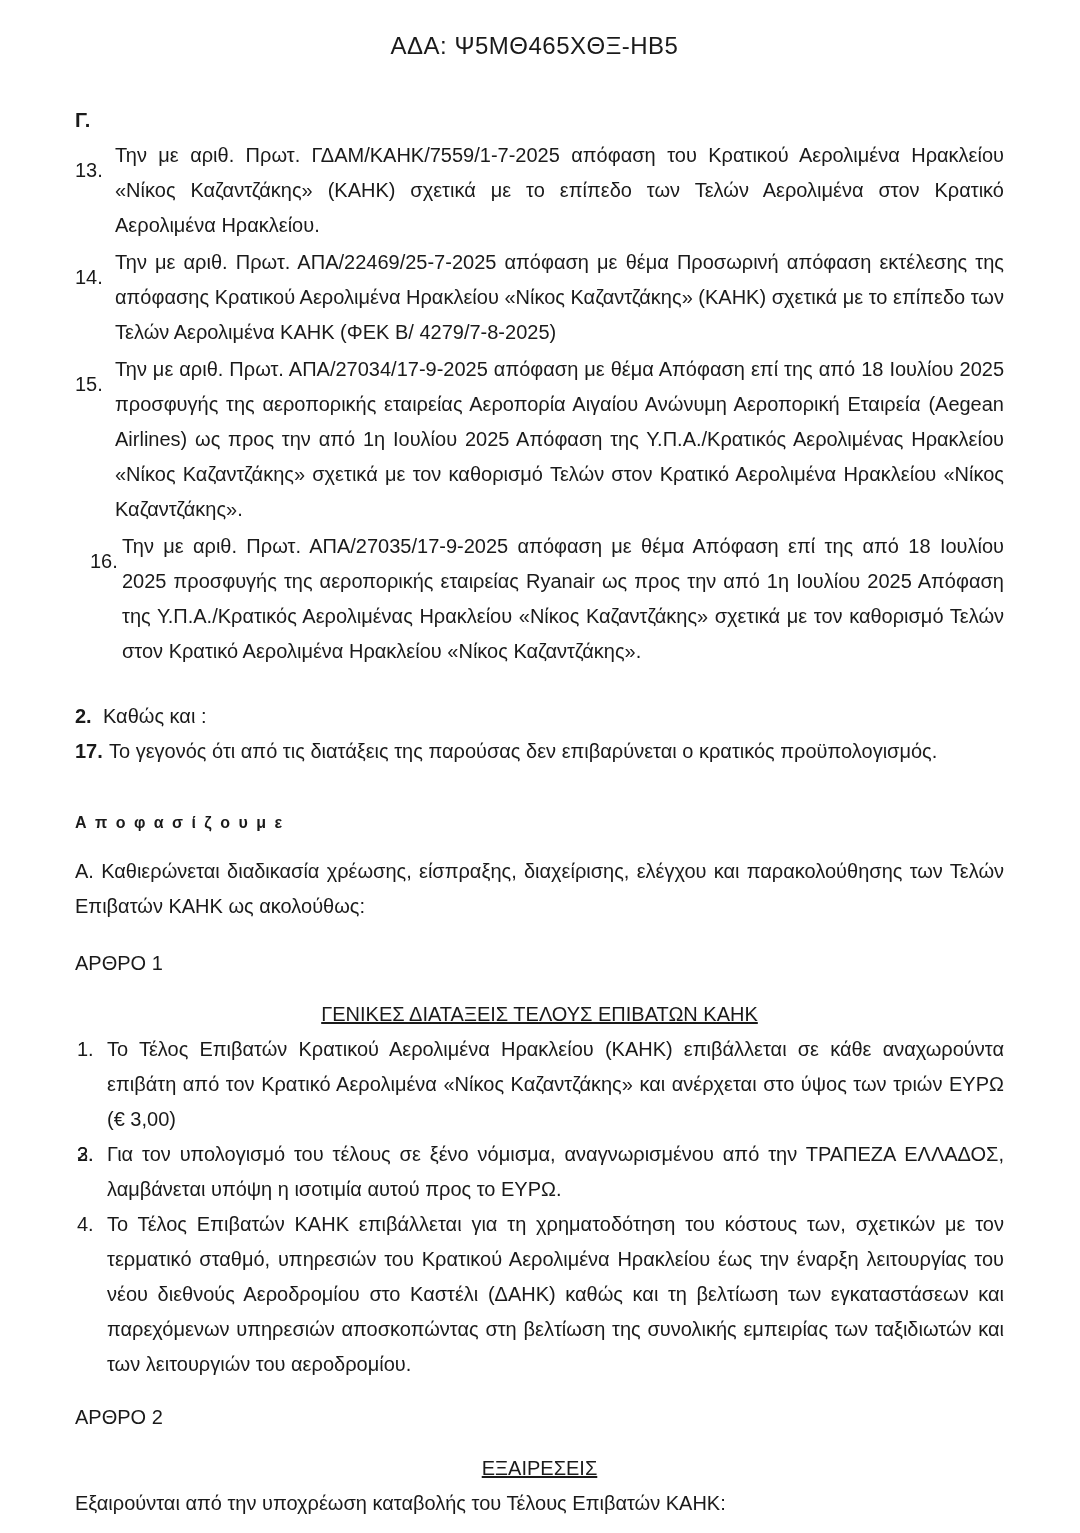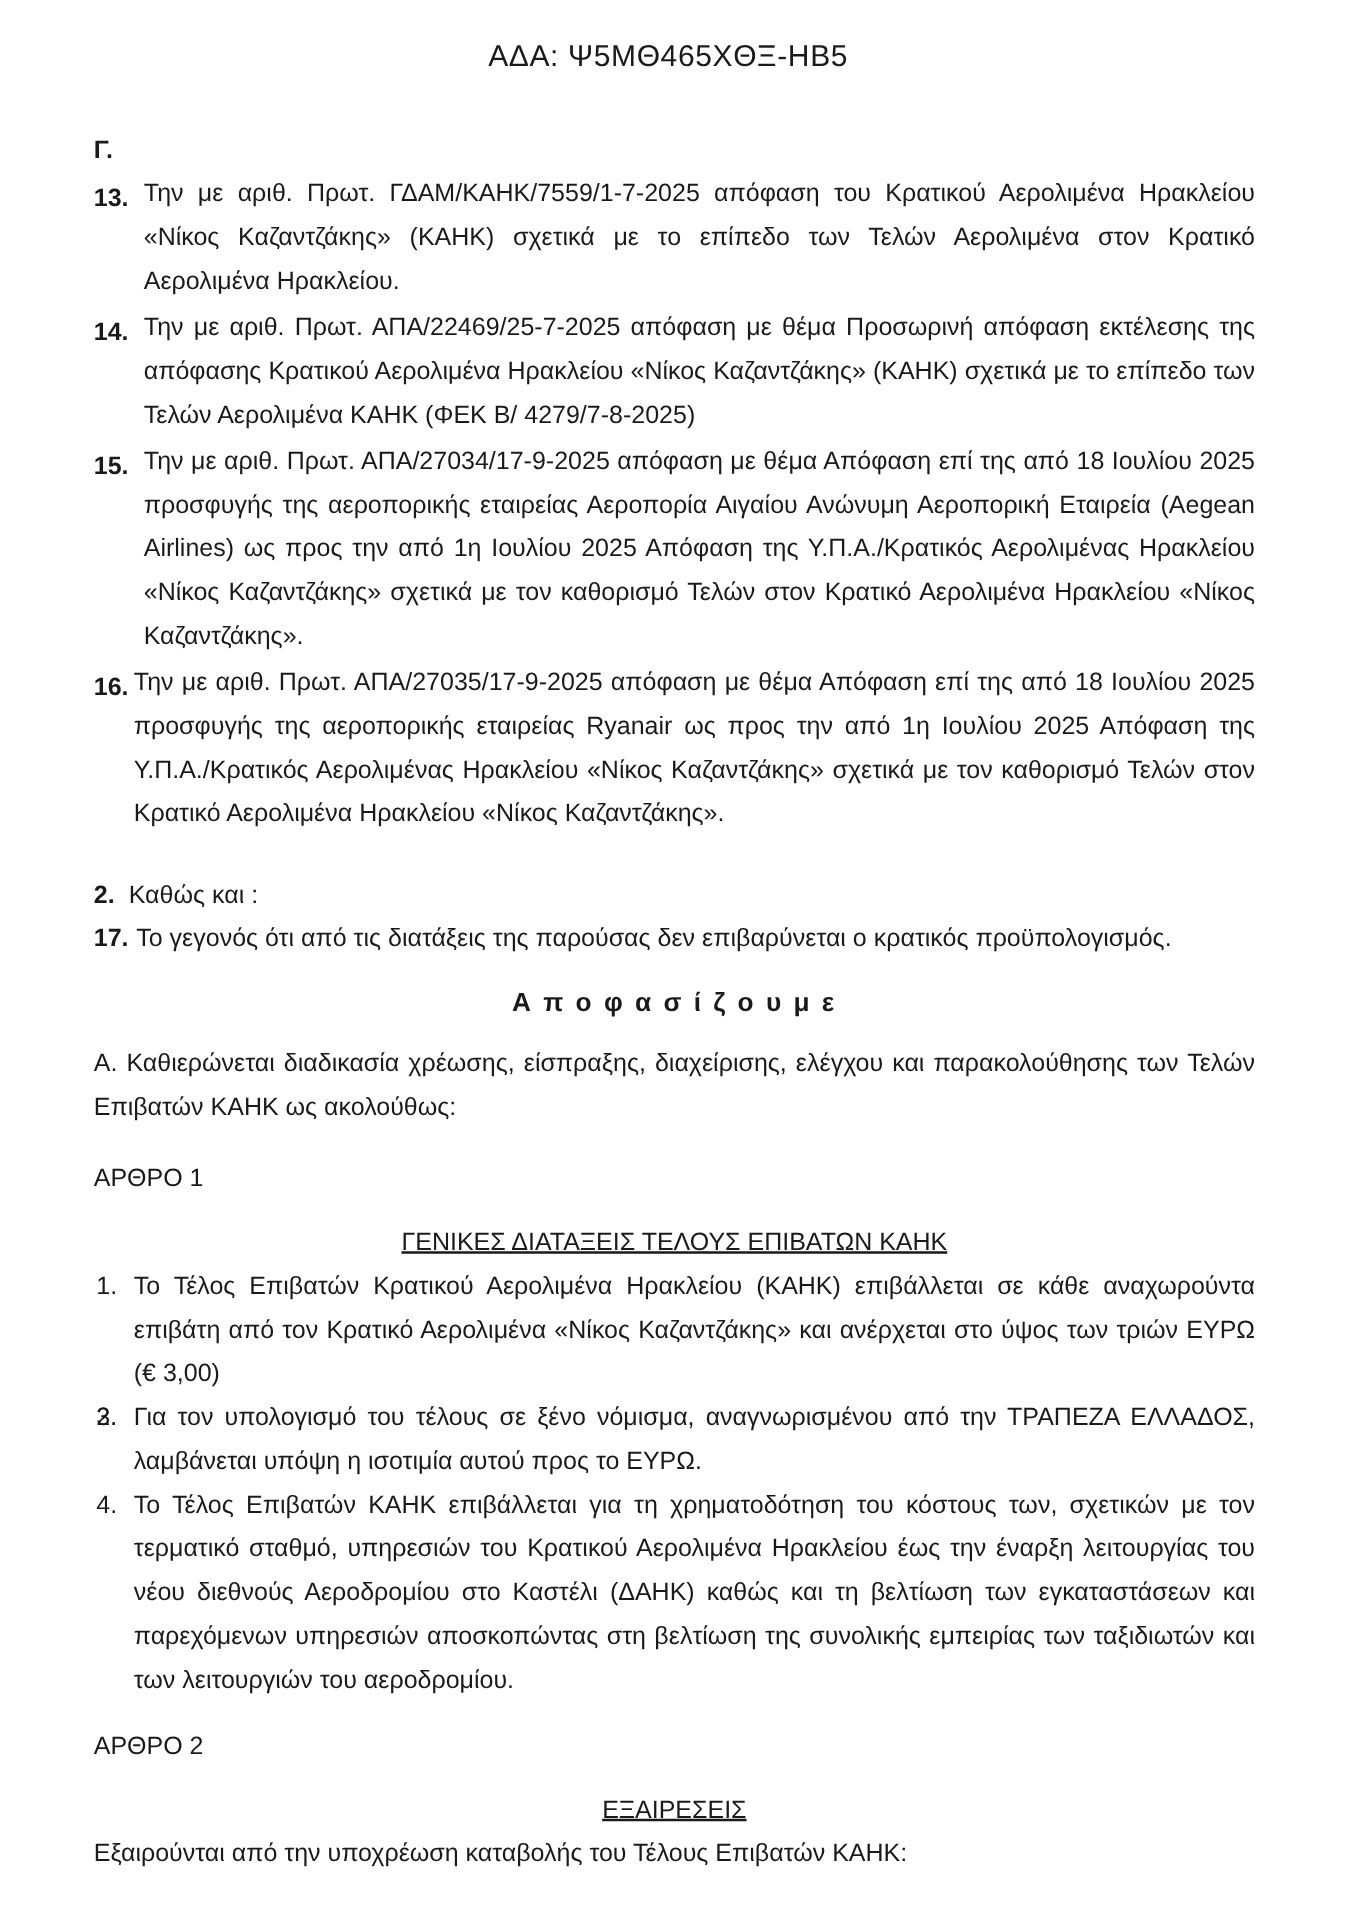--- a/index.html
+++ b/index.html
@@ -28,42 +28,41 @@
   }
   .ref-item {
     position: relative;
     padding-left: 40px;
     text-align: justify;
     margin-bottom: 2px;
   }
   .ref-item .num {
     position: absolute;
     left: 0;
-    top: 4px;
-    font-weight: bold;
+    top: 15px;
+    font-weight: normal;
   }
-  .ref-item.indent-more { padding-left: 32px; }
+  .ref-item.indent-more { margin-left: 15px; padding-left: 32px; }
   .clause {
     position: relative;
     padding-left: 34px;
     text-align: justify;
   }
   .clause .num {
     position: absolute;
     left: 0;
     top: 0;
     font-weight: bold;
   }
   .clause.first { margin-top: 30px; padding-left: 28px; }
   .decision-heading {
-    text-align: center;
     font-weight: bold;
     letter-spacing: 2px;
-    margin-top: 16px;
-    font-size: 21px;
+    margin-top: 36px;
+    font-size: 16px;
   }
   .intro-par {
     margin-top: 14px;
     text-align: justify;
   }
   .article-title {
     text-align: left;
     margin-top: 22px;
   }
   .article-subtitle {

